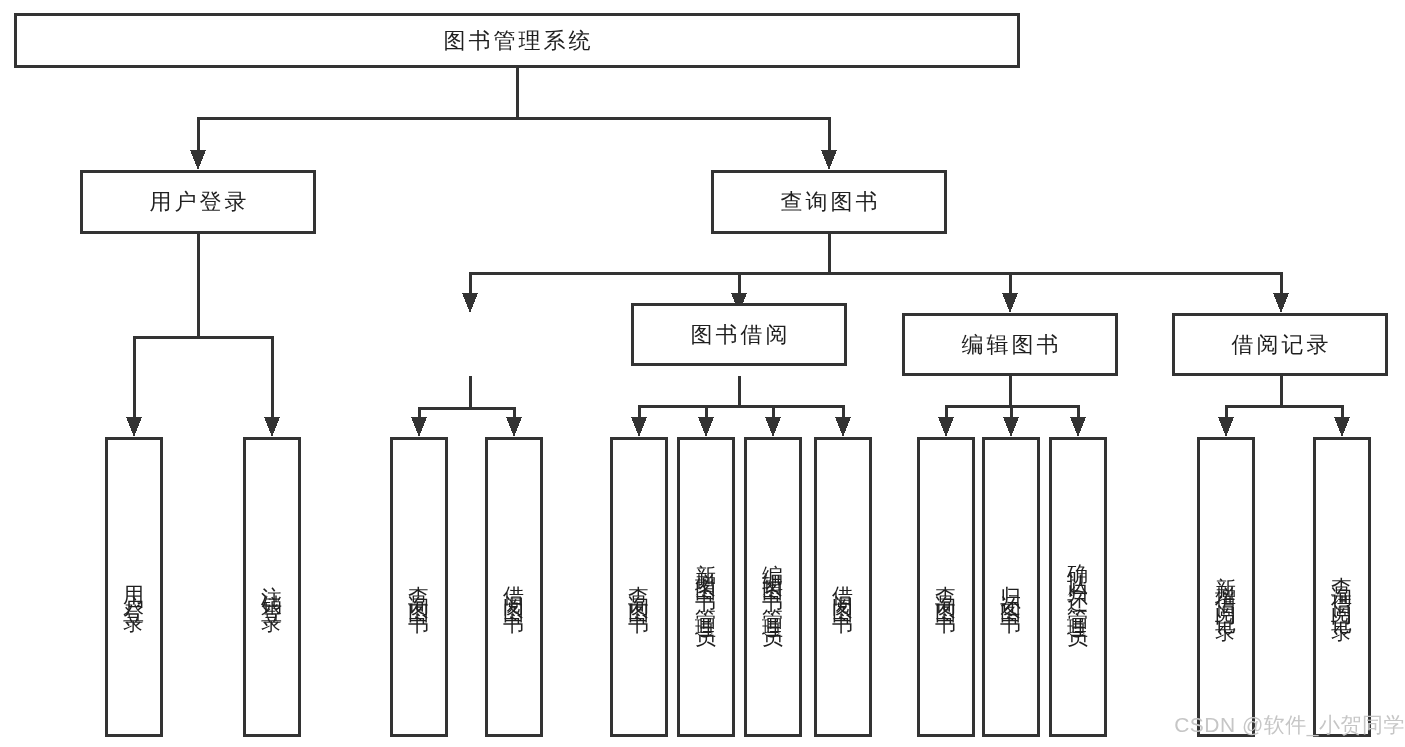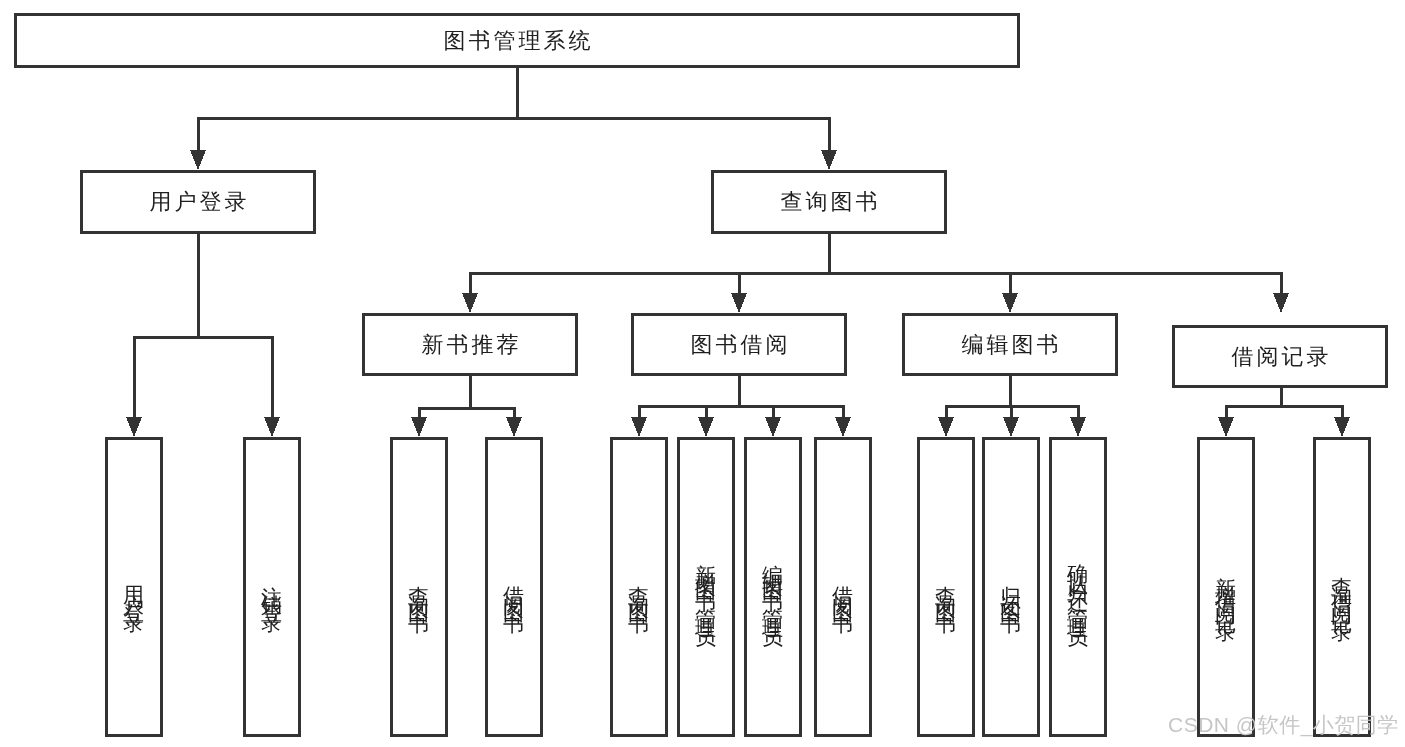--- a/index.html
+++ b/index.html
@@ -39,20 +39,21 @@
     writing-mode:vertical-rl;
     font-size:21px;letter-spacing:9px;
     line-height:1;
   }
   .watermark{
     position:absolute;z-index:3;
     left:1168px;top:711px;width:237px;
     font-size:21px;letter-spacing:0.5px;
     color:var(--watermark);
     white-space:nowrap;
+    text-align:right;
   }
 </style>
 </head>
 <body>
 
 <div class="canvas">
 
   <svg class="connectors" width="1405" height="747" shape-rendering="crispEdges">
 
     <g>
@@ -133,30 +134,27 @@
     <span class="lbl">图书管理系统</span>
   </div>
 
   <div class="node lvl-h" style="left:80px;top:170px;width:236px;height:64px">
     <span class="lbl">用户登录</span>
   </div>
   <div class="node lvl-h" style="left:711px;top:170px;width:236px;height:64px">
     <span class="lbl">查询图书</span>
   </div>
 
-  <div class="node lvl-h" style="left:362px;top:313px;width:216px;height:63px">
-    <span class="lbl">新书推荐</span>
-  </div>
-  <div class="node lvl-h" style="left:631px;top:313px;width:216px;height:63px">
+  <div class="node lvl-h" style="left:631px;top:303px;width:216px;height:63px">
     <span class="lbl">图书借阅</span>
   </div>
   <div class="node lvl-h" style="left:902px;top:313px;width:216px;height:63px">
     <span class="lbl">编辑图书</span>
   </div>
-  <div class="node lvl-h" style="left:1172px;top:325px;width:216px;height:63px">
+  <div class="node lvl-h" style="left:1172px;top:313px;width:216px;height:63px">
     <span class="lbl">借阅记录</span>
   </div>
 
   <div class="node lvl-v" style="left:105px;top:437px;width:58px;height:300px">
     <span class="lbl">用户登录</span>
   </div>
   <div class="node lvl-v" style="left:243px;top:437px;width:58px;height:300px">
     <span class="lbl">注销登录</span>
   </div>
 

